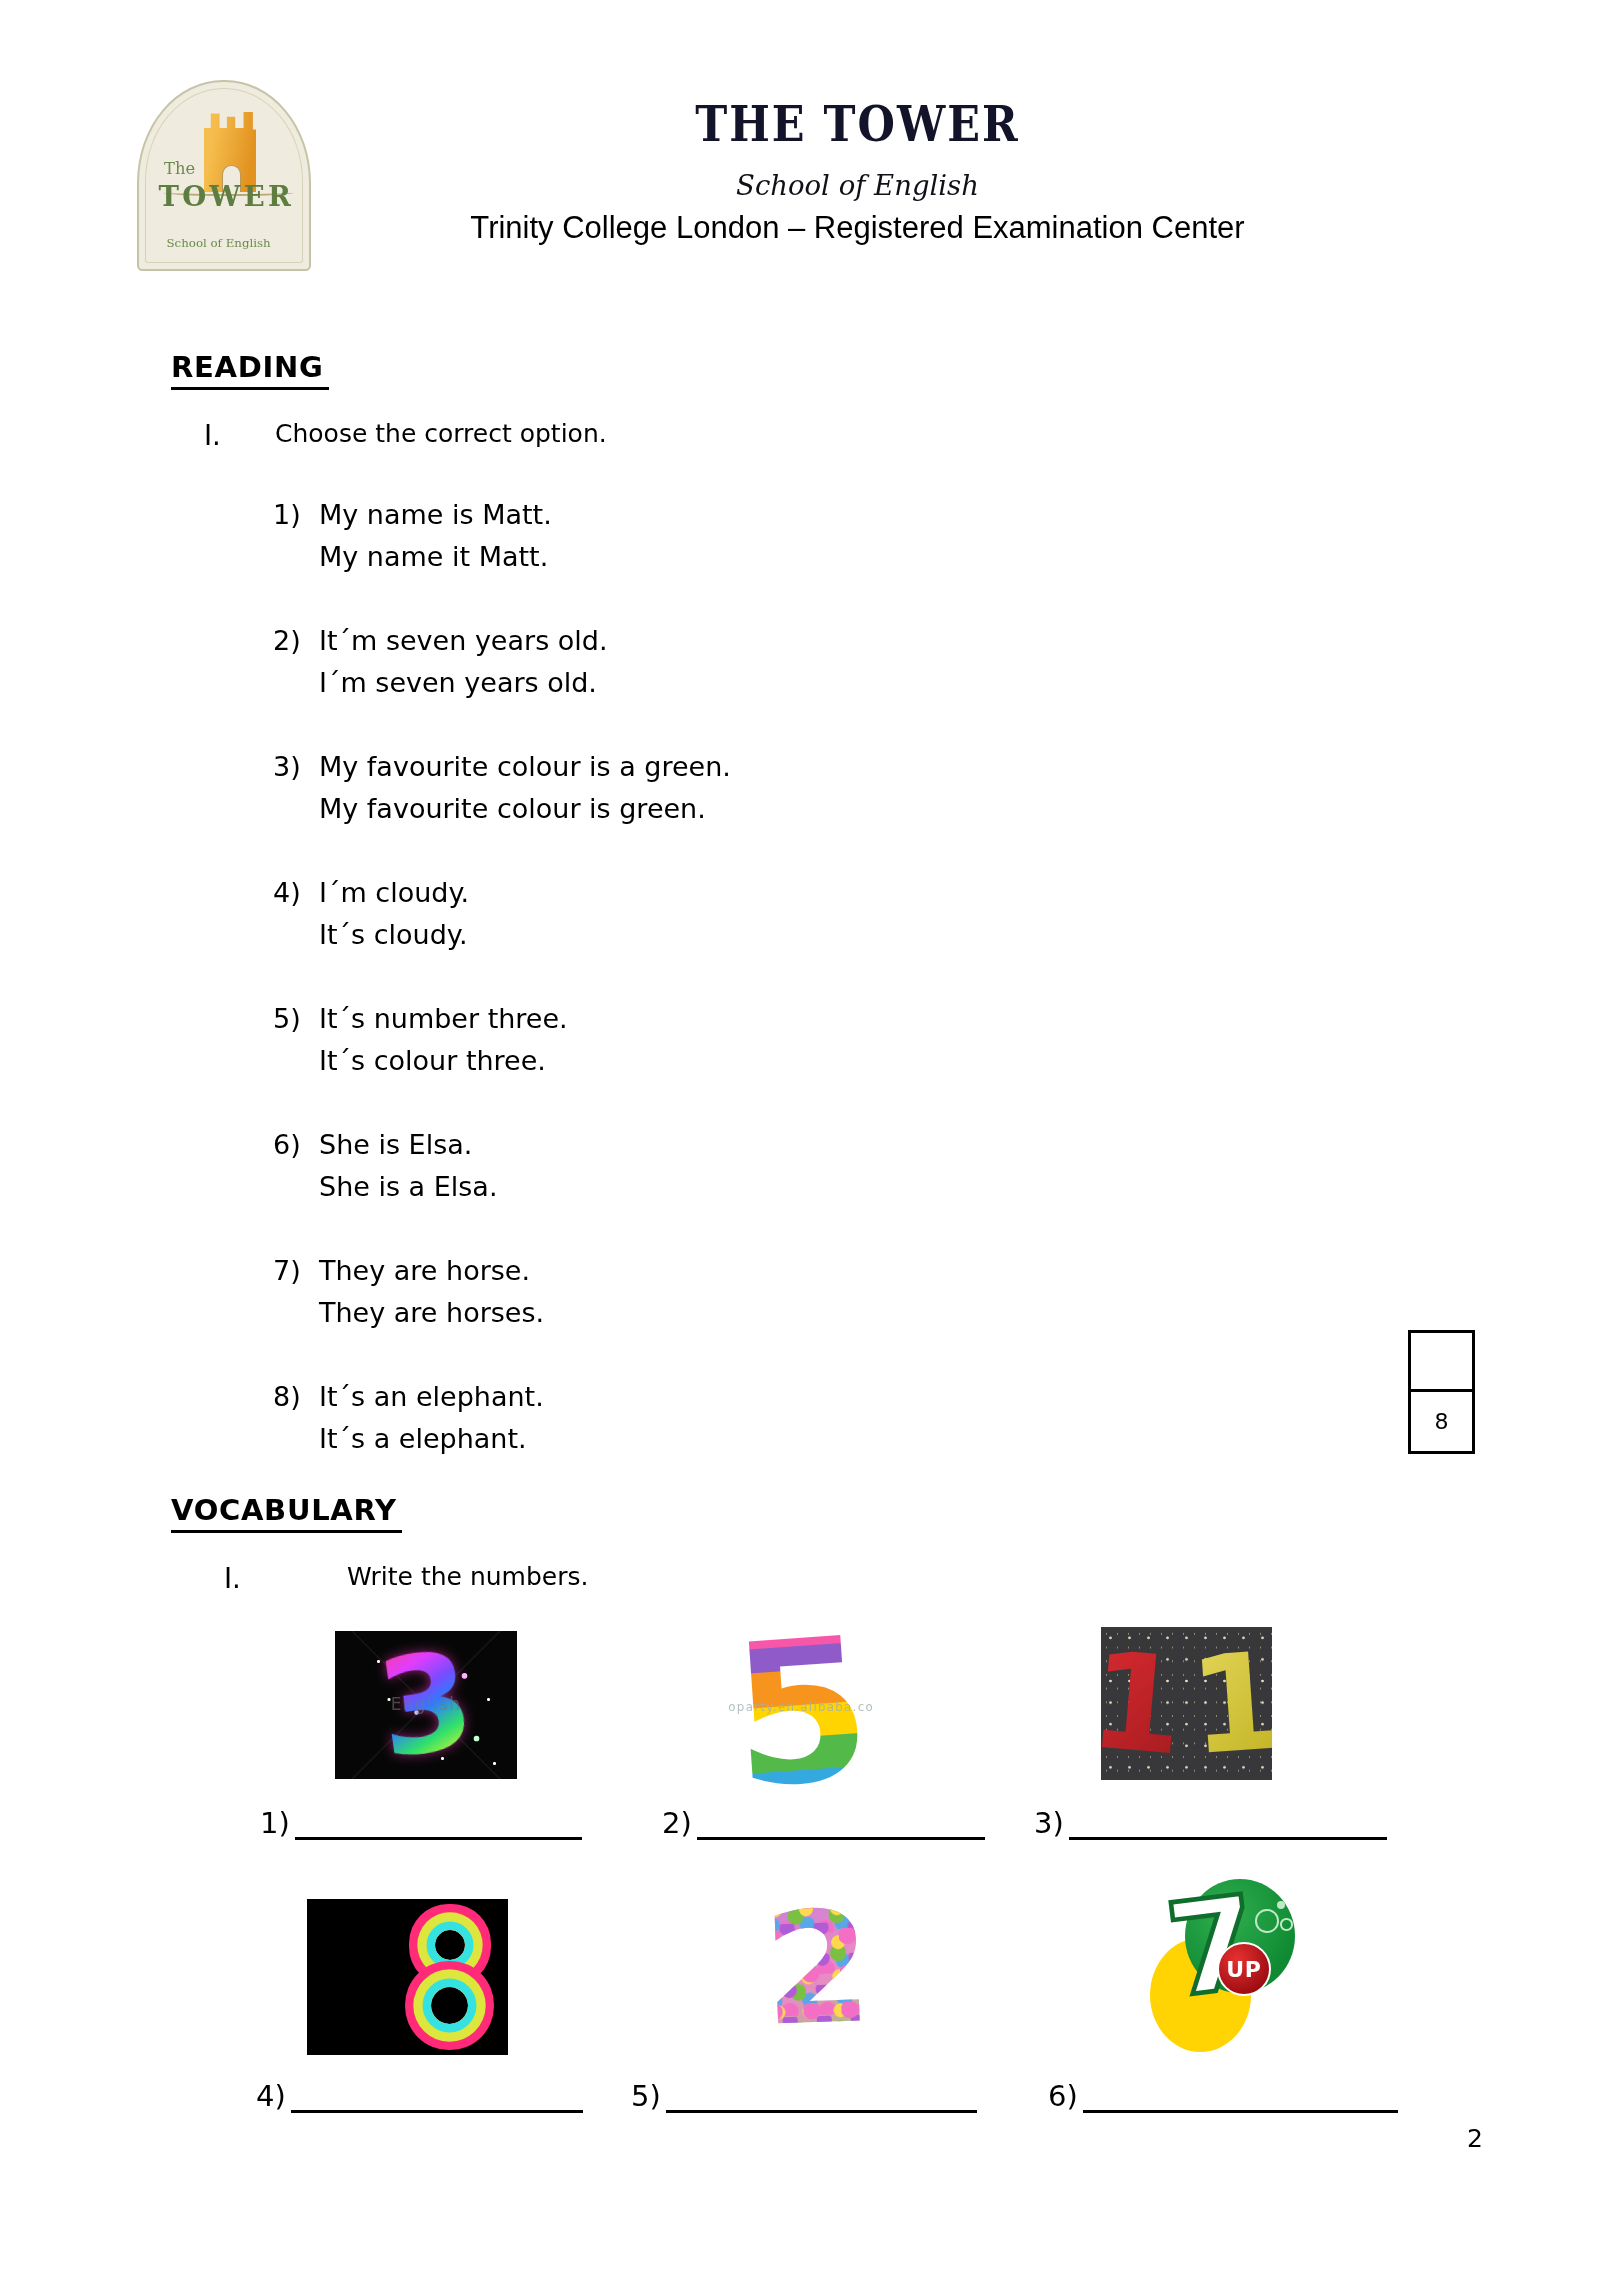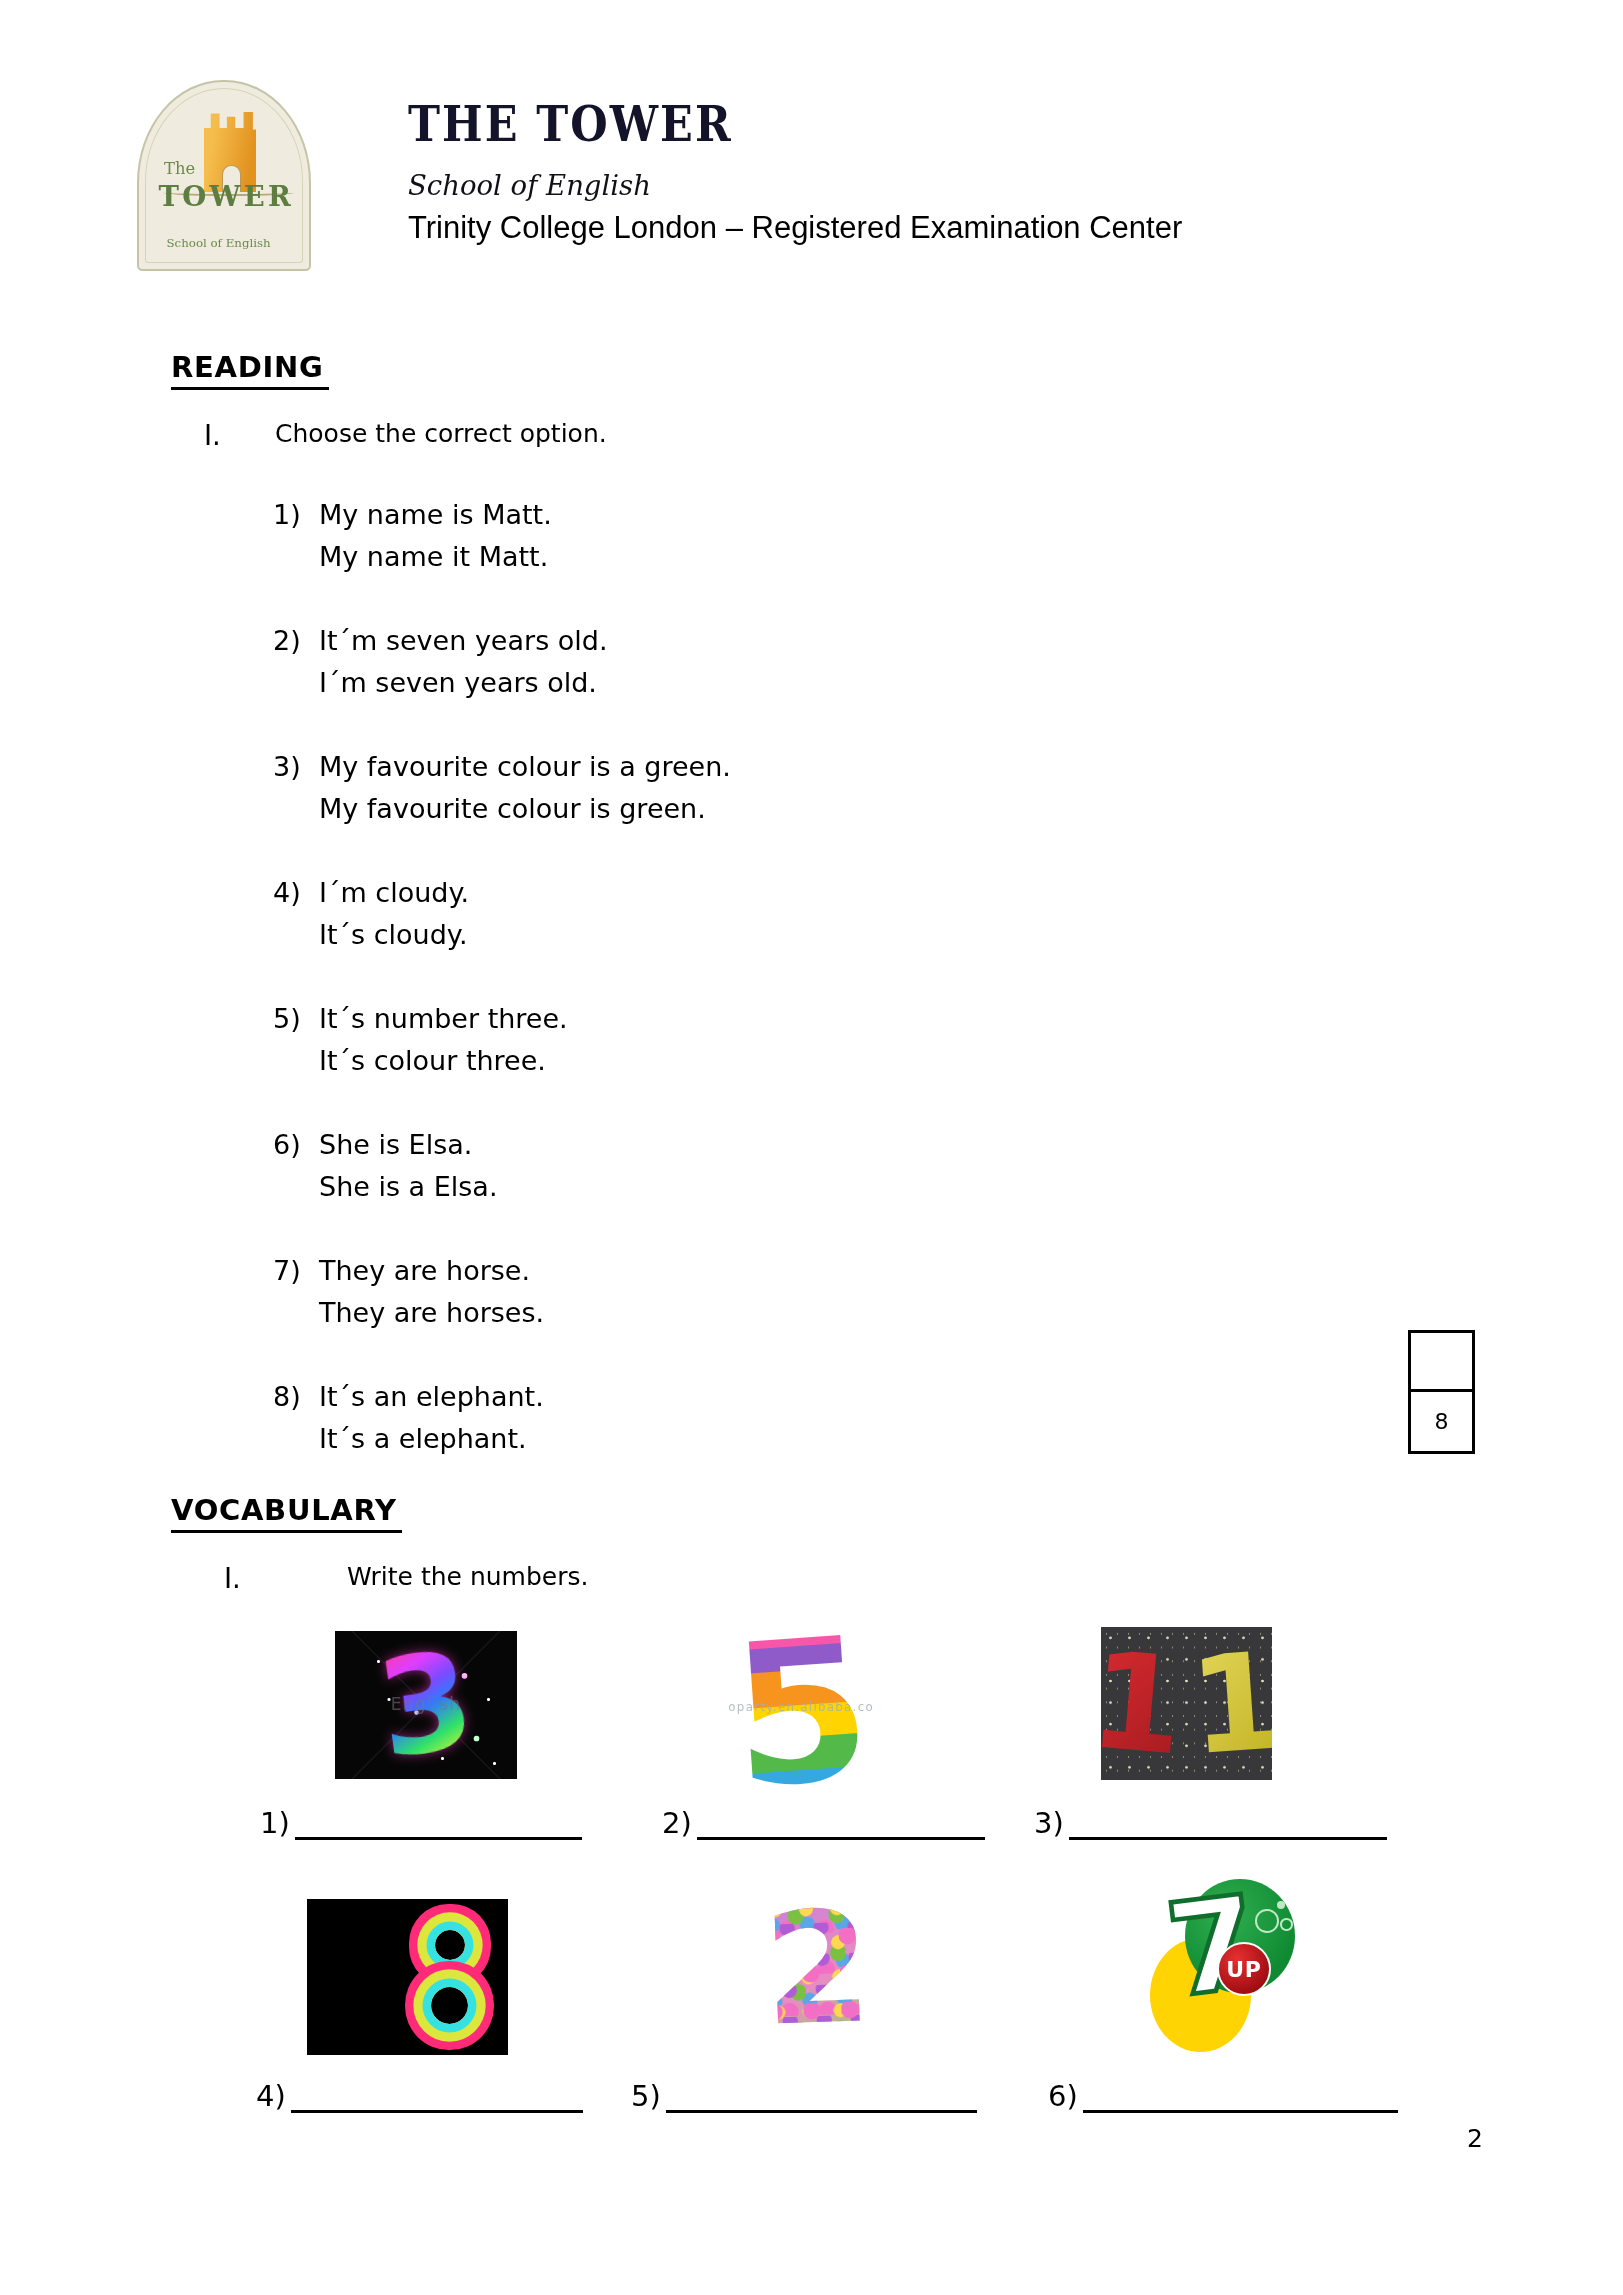--- a/index.html
+++ b/index.html
@@ -23,21 +23,21 @@
   .tower-ground{position:absolute;left:23.6px;top:107px;width:131px;height:5.2px;
         border-bottom:2px solid #b9a873;border-radius:50%;}
   .logo-the{position:absolute;left:25px;top:77px;font-size:16.4px;color:#6b8a4b;
         font-family:"DejaVu Serif",serif;text-align:center;}
   .logo-towertext{position:absolute;left:19.6px;top:98px;font-size:27.5px;font-weight:bold;
         color:#5e7e41;letter-spacing:3.3px;font-family:"DejaVu Serif",serif;}
   .logo-school{position:absolute;left:27.5px;top:154px;font-size:11.8px;color:#6b8a4b;
         font-family:"DejaVu Serif",serif;}
 
   
-  .titleblock{position:absolute;left:408px;top:99px;width:811px;}
+  .titleblock{position:absolute;left:452px;top:99px;width:811px;text-align:center;}
   .main-title{font-family:"DejaVu Serif",serif;font-weight:bold;font-size:43px;
         letter-spacing:2px;color:#13132a;transform:scaleY(1.12);}
   .main-sub{margin-top:19.6px;font-family:"DejaVu Serif",serif;font-style:italic;
         font-size:27.5px;color:#101018;}
   .main-line{margin-top:9.2px;font-family:"Liberation Sans",sans-serif;font-size:31px;color:#000;}
 
   
   .sec-heading{position:absolute;left:171px;font-size:29px;font-weight:bold;
         letter-spacing:0.7px;border-bottom:3.3px solid #000;padding:0 5.2px 3.3px 0;}
   #reading-heading{top:350px;}

